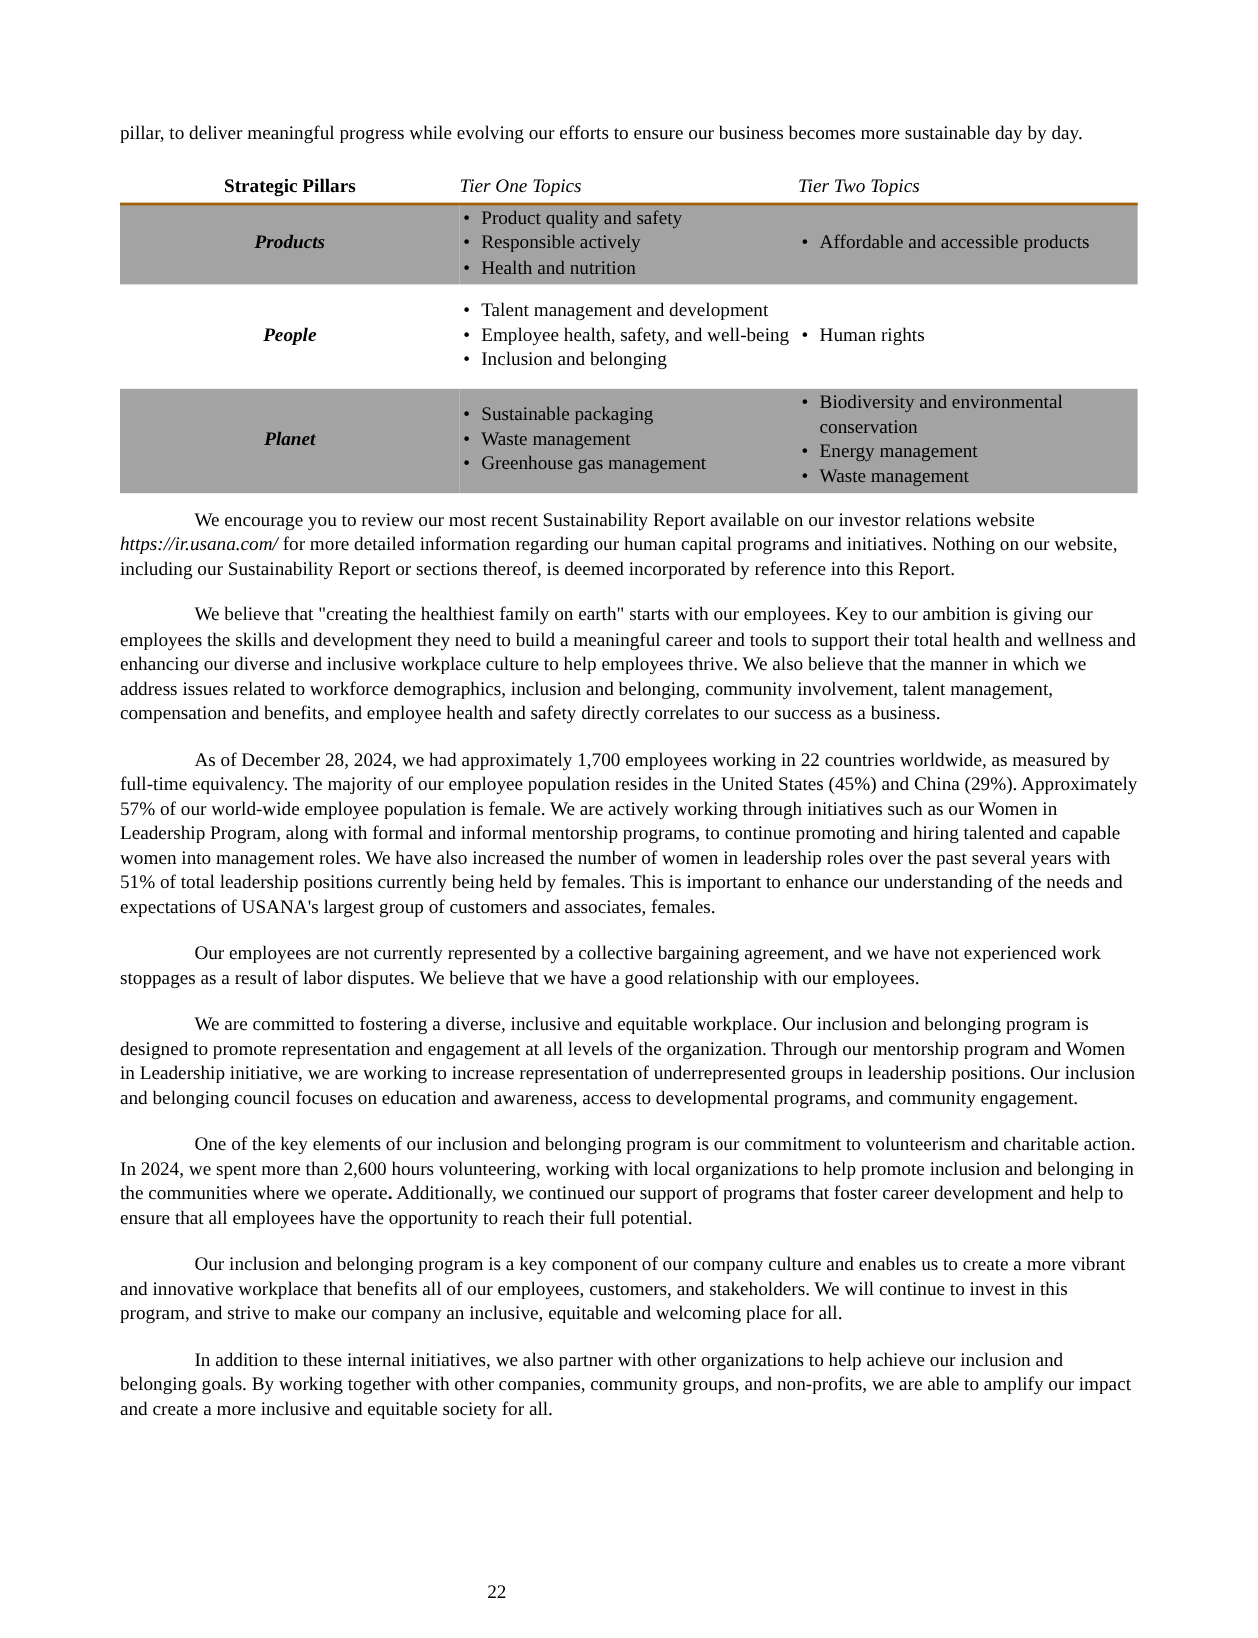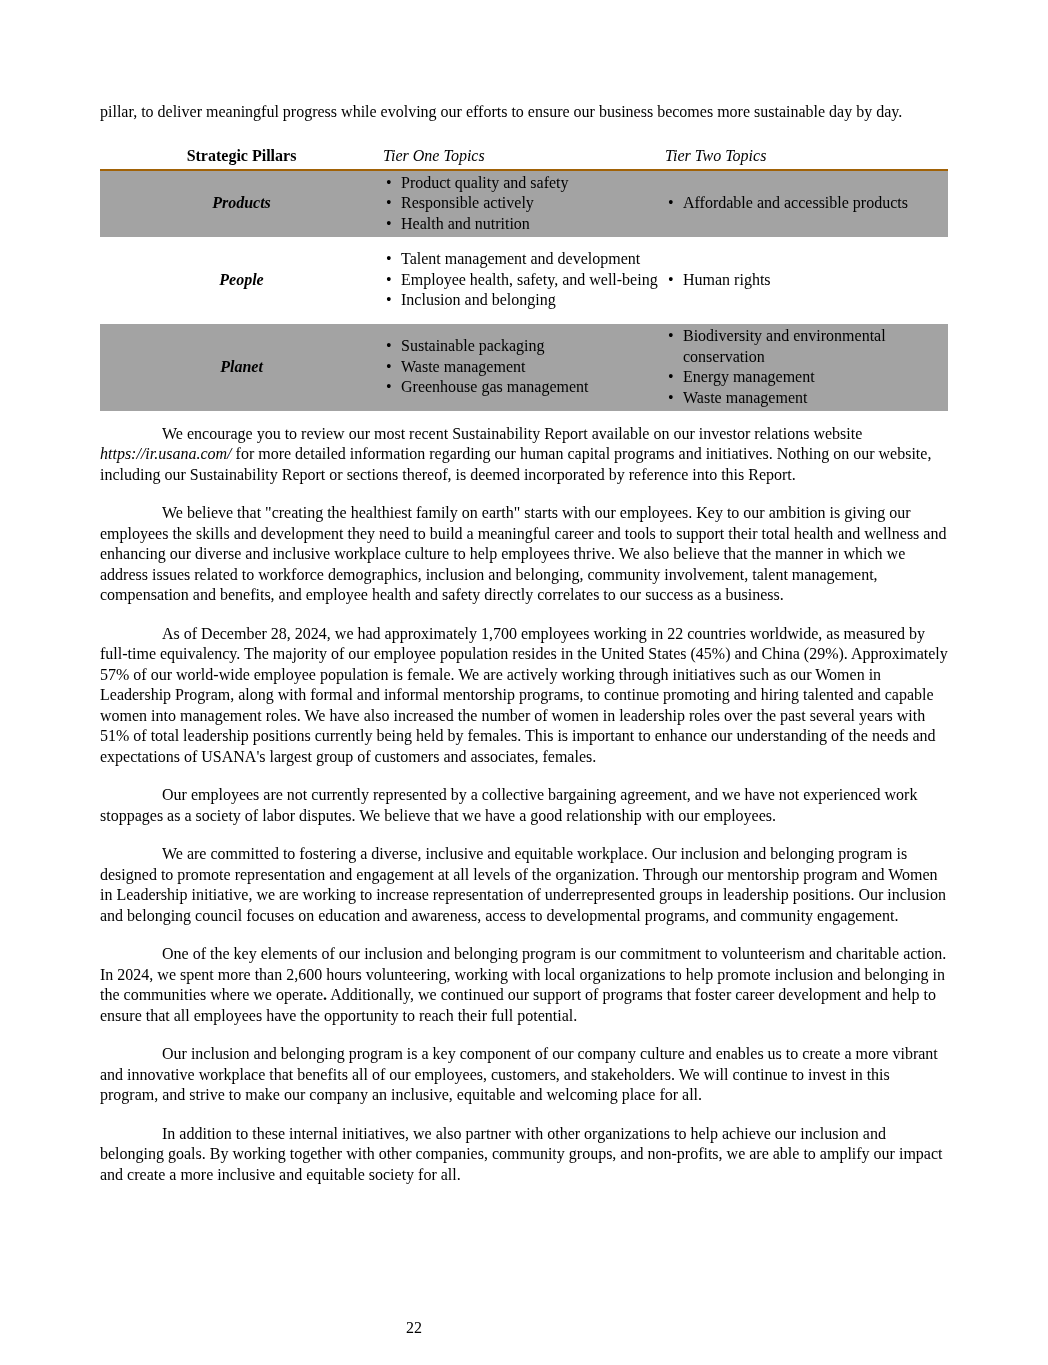--- a/index.html
+++ b/index.html
@@ -149,21 +149,21 @@
         </td>
       </tr>
     </tbody>
   </table>
 
   <p class="para indent"><span>We encourage you to review our most recent Sustainability Report available on our investor relations website </span><span class="url">https://ir.usana.com/</span><span> for more detailed information regarding our human capital programs and initiatives. Nothing on our website, including our Sustainability Report or sections thereof, is deemed incorporated by reference into this Report.</span></p>
 
 
   <p class="para indent">We believe that "creating the healthiest family on earth" starts with our employees. Key to our ambition is giving our employees the skills and development they need to build a meaningful career and tools to support their total health and wellness and enhancing our diverse and inclusive workplace culture to help employees thrive. We also believe that the manner in which we address issues related to workforce demographics, inclusion and belonging, community involvement, talent management, compensation and benefits, and employee health and safety directly correlates to our success as a business.</p>
   <p class="para indent">As of December 28, 2024, we had approximately 1,700 employees working in 22 countries worldwide, as measured by full-time equivalency. The majority of our employee population resides in the United States (45%) and China (29%). Approximately 57% of our world-wide employee population is female. We are actively working through initiatives such as our Women in Leadership Program, along with formal and informal mentorship programs, to continue promoting and hiring talented and capable women into management roles. We have also increased the number of women in leadership roles over the past several years with 51% of total leadership positions currently being held by females. This is important to enhance our understanding of the needs and expectations of USANA's largest group of customers and associates, females.</p>
-  <p class="para indent">Our employees are not currently represented by a collective bargaining agreement, and we have not experienced work stoppages as a society of labor disputes. We believe that we have a good relationship with our employees.</p>
+  <p class="para indent">Our employees are not currently represented by a collective bargaining agreement, and we have not experienced work stoppages as a result of labor disputes. We believe that we have a good relationship with our employees.</p>
   <p class="para indent">We are committed to fostering a diverse, inclusive and equitable workplace. Our inclusion and belonging program is designed to promote representation and engagement at all levels of the organization. Through our mentorship program and Women in Leadership initiative, we are working to increase representation of underrepresented groups in leadership positions. Our inclusion and belonging council focuses on education and awareness, access to developmental programs, and community engagement.</p>
 
   <p class="para indent"><span>One of the key elements of our inclusion and belonging program is our commitment to volunteerism and charitable action. In 2024, we spent more than 2,600 hours volunteering, working with local organizations to help promote inclusion and belonging in the communities where we operate</span><span class="bold-period">.</span><span> Additionally, we continued our support of programs that foster career development and help to ensure that all employees have the opportunity to reach their full potential.</span></p>
 
   <p class="para indent">Our inclusion and belonging program is a key component of our company culture and enables us to create a more vibrant and innovative workplace that benefits all of our employees, customers, and stakeholders. We will continue to invest in this program, and strive to make our company an inclusive, equitable and welcoming place for all.</p>
   <p class="para indent">In addition to these internal initiatives, we also partner with other organizations to help achieve our inclusion and belonging goals. By working together with other companies, community groups, and non-profits, we are able to amplify our impact and create a more inclusive and equitable society for all.</p>
 
 </div>
 
 <div class="page-number">22</div>

